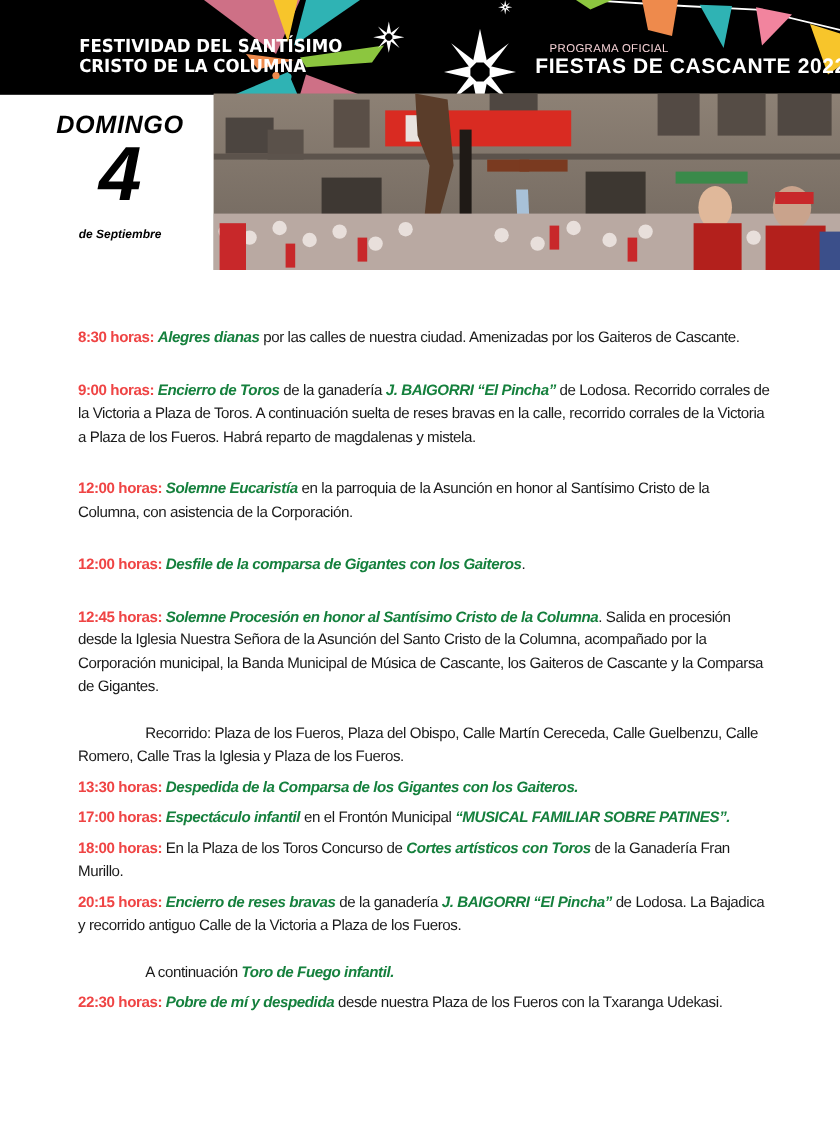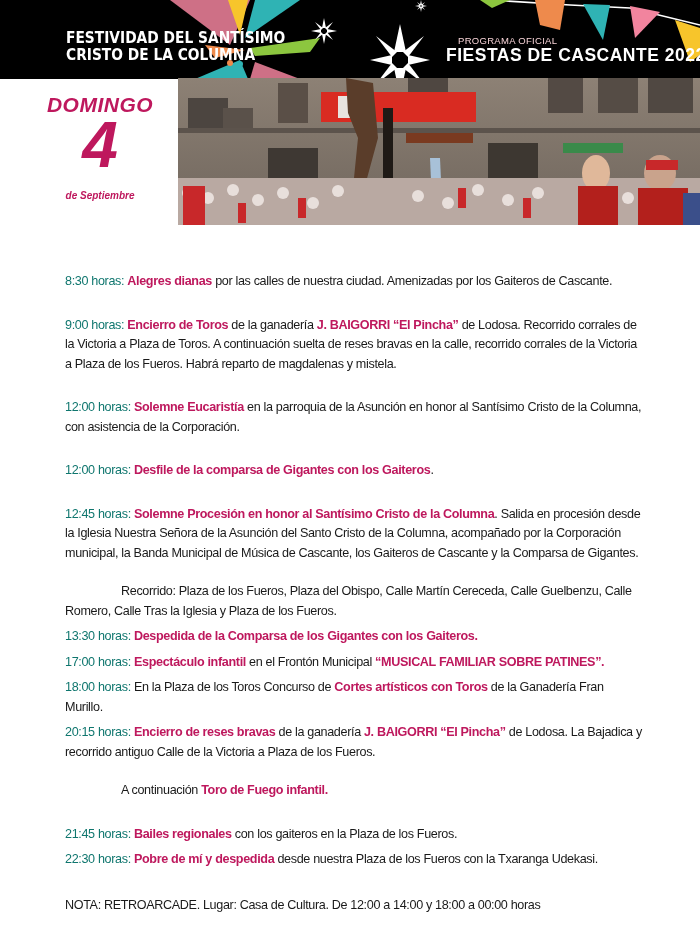--- a/index.html
+++ b/index.html
@@ -6,32 +6,32 @@
     html, body { width: 700px; height: 952px; background: #ffffff; overflow: hidden; }
     body { position: relative; font-family: "Liberation Sans", "DejaVu Sans", sans-serif; color: #1a1a1a; }
 
     .header { position: absolute; left: 0; top: 0; width: 700px; height: 79px; background: #000000; overflow: hidden; }
     .header svg.deco { position: absolute; left: 0; top: 0; }
     .festividad { position: absolute; left: 66px; top: 30px; color: #ffffff; font-family: "DejaVu Sans", sans-serif; font-weight: bold; font-size: 15px; line-height: 17px; letter-spacing: 0px; transform: scaleX(0.92); transform-origin: left top; text-transform: uppercase; }
     .festividad div { white-space: nowrap; }
     .programa { position: absolute; left: 458px; top: 35px; color: #f6d2d6; font-size: 9.5px; letter-spacing: 0.3px; white-space: nowrap; }
     .fiestas { position: absolute; left: 446px; top: 45px; color: #ffffff; font-size: 17.5px; font-weight: bold; letter-spacing: 0.5px; white-space: nowrap; }
 
-    .date-block { position: absolute; left: 40px; top: 94px; width: 120px; text-align: center; color: #be185d; }
+    .date-block { position: absolute; left: 40px; top: 94px; width: 120px; text-align: center; color: #000000; }
     .date-day { font-size: 21px; font-weight: bold; font-style: italic; line-height: 22px; letter-spacing: 0.5px; }
     .date-num { font-size: 64px; font-weight: bold; font-style: italic; line-height: 62px; margin-top: -2px; }
     .date-month { font-size: 10px; font-weight: bold; font-style: italic; line-height: 16px; margin-top: 12px; }
 
     .photo { position: absolute; left: 178px; top: 78px; width: 522px; height: 147px; overflow: hidden; background: #8a7f74; }
     .photo svg { display: block; }
 
     .program { position: absolute; left: 65px; top: 272px; width: 578px; font-family: "Liberation Sans", sans-serif; font-size: 12.6px; line-height: 19.5px; color: #1a1a1a; letter-spacing: -0.35px; }
     .event { margin: 0; }
-    .event .time { color: #0f766e; font-weight: normal; }
-    .event b { font-weight: bold; color: #be185d; }
+    .event .time { color: #ef4444; font-weight: bold; }
+    .event b { font-weight: bold; color: #15803d; font-style: italic; }
     .event p.indent { text-indent: 56px; margin-top: 19px; }
     .gap-l { margin-top: 24px; }
     .gap-m { margin-top: 24px; }
     .gap-s { margin-top: 6px; }
     .note { margin-top: 26px; }
   </style>
 </head>
 <body>
 
 <div class="header">
@@ -209,24 +209,19 @@
     <span class="time">18:00 horas: </span>
     <span>En la Plaza de los Toros Concurso de </span><b>Cortes artísticos con Toros</b><span> de la Ganadería Fran Murillo.</span>
   </div>
 
   <div class="event gap-s">
     <span class="time">20:15 horas: </span>
     <b>Encierro de reses bravas</b><span> de la ganadería </span><b>J. BAIGORRI “El Pincha”</b><span> de Lodosa. La Bajadica y recorrido antiguo Calle de la Victoria a Plaza de los Fueros.</span>
     <p class="indent"><span>A continuación </span><b>Toro de Fuego infantil.</b></p>
   </div>
 
-  <div class="event gap-m">
-    <span class="time">21:45 horas: </span>
-    <b>Bailes regionales</b><span> con los gaiteros en la Plaza de los Fueros.</span>
-  </div>
 
   <div class="event gap-s">
     <span class="time">22:30 horas: </span>
     <b>Pobre de mí y despedida</b><span> desde nuestra Plaza de los Fueros con la Txaranga Udekasi.</span>
   </div>
 
-  <div class="event note">NOTA: RETROARCADE. Lugar: Casa de Cultura. De 12:00 a 14:00 y 18:00 a 00:00 horas</div>
 </div>
 
 </body></html>

